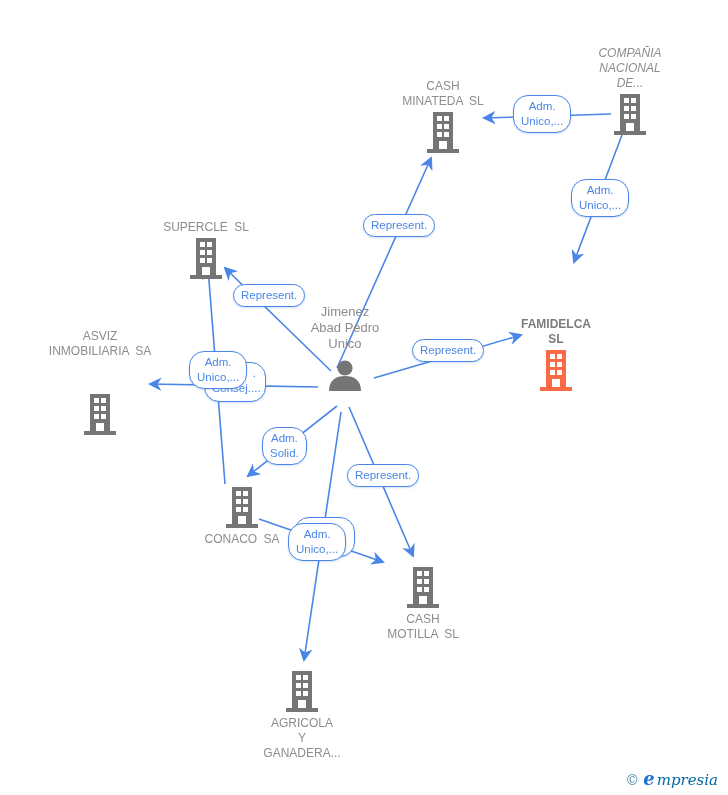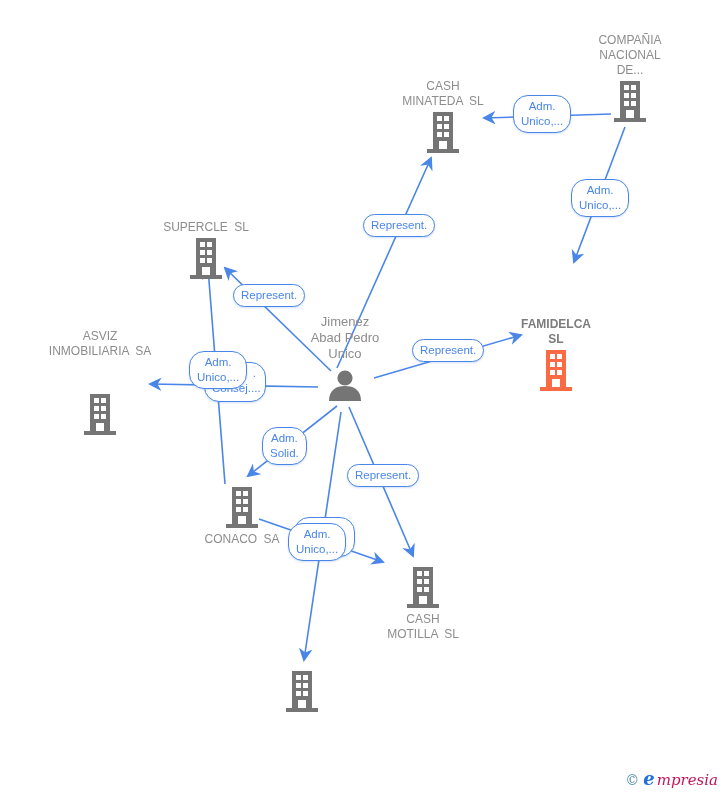--- a/index.html
+++ b/index.html
@@ -13,26 +13,26 @@
   
   .node{position:absolute;width:140px;display:flex;flex-direction:column;align-items:center;z-index:1;}
   .node-name{font-size:12px;line-height:15px;color:#8d8d8d;text-align:center;word-spacing:3px;}
   .node-name div{white-space:nowrap;}
   .node .icon-wrap{margin-top:3px;line-height:0;}
   .node.icon-first .icon-wrap{margin-top:0;margin-bottom:4px;}
   .node.highlight .node-name{font-weight:bold;color:#7c7c7c;}
   .person-name{font-size:13px;line-height:16px;color:#8d8d8d;text-align:center;}
   .person-icon-wrap{margin-top:8px;line-height:0;}
 
-  #node-compania{left:560px;top:33px;}
+  #node-compania{left:560px;top:46px;font-style:italic;}
   #node-minateda{left:373px;top:79px;}
   #node-supercle{left:136px;top:220px;}
   #node-asviz{left:30px;top:329px;gap:32px;}
   #node-famidelca{left:486px;top:273px;margin-top:44px;}
-  #node-person{left:275px;top:314px;}
+  #node-person{left:275px;top:304px;}
   #node-conaco{left:172px;top:487px;}
   #node-motilla{left:353px;top:567px;}
   #node-agricola{left:232px;top:671px;}
 
   
   .label-box{
     position:absolute;z-index:2;background:#ffffff;
     border:1.5px solid #4a86e8;border-radius:15px;
     color:#4a86e8;font-size:11.5px;line-height:15px;text-align:center;
     padding:3px 7px;box-shadow:0 1px 2px rgba(74,134,232,.25);
@@ -53,21 +53,21 @@
   #lbl-unico-conaco{left:288px;top:523px;}
 
   
   .watermark{
     position:absolute;right:10px;bottom:6px;z-index:3;
     font-family:"DejaVu Serif","Liberation Serif",serif;font-style:italic;
     display:flex;align-items:baseline;gap:4px;
   }
   .wm-c{color:#4f8da5;font-size:14px;font-style:normal;}
   .wm-e{color:#1e6fd6;font-size:18px;font-weight:bold;}
-  .wm-rest{color:#be185d;font-size:15px;margin-left:-2px;}
+  .wm-rest{color:#0369a1;font-size:15px;margin-left:-2px;}
 </style>
 </head>
 <body>
 
 <div class="canvas">
 
   <svg class="edges" width="728" height="795">
     <defs>
       <marker id="arrow" viewBox="0 0 10 10" refX="8.5" refY="5" markerWidth="8.5" markerHeight="8.5" orient="auto">
         <path d="M0,0 L10,5 L0,10 L3,5 Z" fill="#4a86e8"></path>
@@ -246,20 +246,25 @@
     <rect x="3" y="37" width="32" height="4" fill="currentColor"></rect>
     <rect x="13" y="4" width="5" height="5" fill="#ffffff"></rect>
     <rect x="20" y="4" width="5" height="5" fill="#ffffff"></rect>
     <rect x="13" y="12" width="5" height="5" fill="#ffffff"></rect>
     <rect x="20" y="12" width="5" height="5" fill="#ffffff"></rect>
     <rect x="13" y="20" width="5" height="5" fill="#ffffff"></rect>
     <rect x="20" y="20" width="5" height="5" fill="#ffffff"></rect>
     <rect x="15" y="29" width="8" height="8" fill="#ffffff"></rect>
   </svg>
       </span>
+    <div class="node-name">
+      <div>AGRICOLA</div>
+      <div>Y</div>
+      <div>GANADERA...</div>
+    </div>
   </div>
 
   <div class="label-box" id="lbl-unico-minateda">
     <div>Adm.</div>
     <div>Unico,...</div>
   </div>
 
   <div class="label-box" id="lbl-unico-famidelca">
     <div>Adm.</div>
     <div>Unico,...</div>

